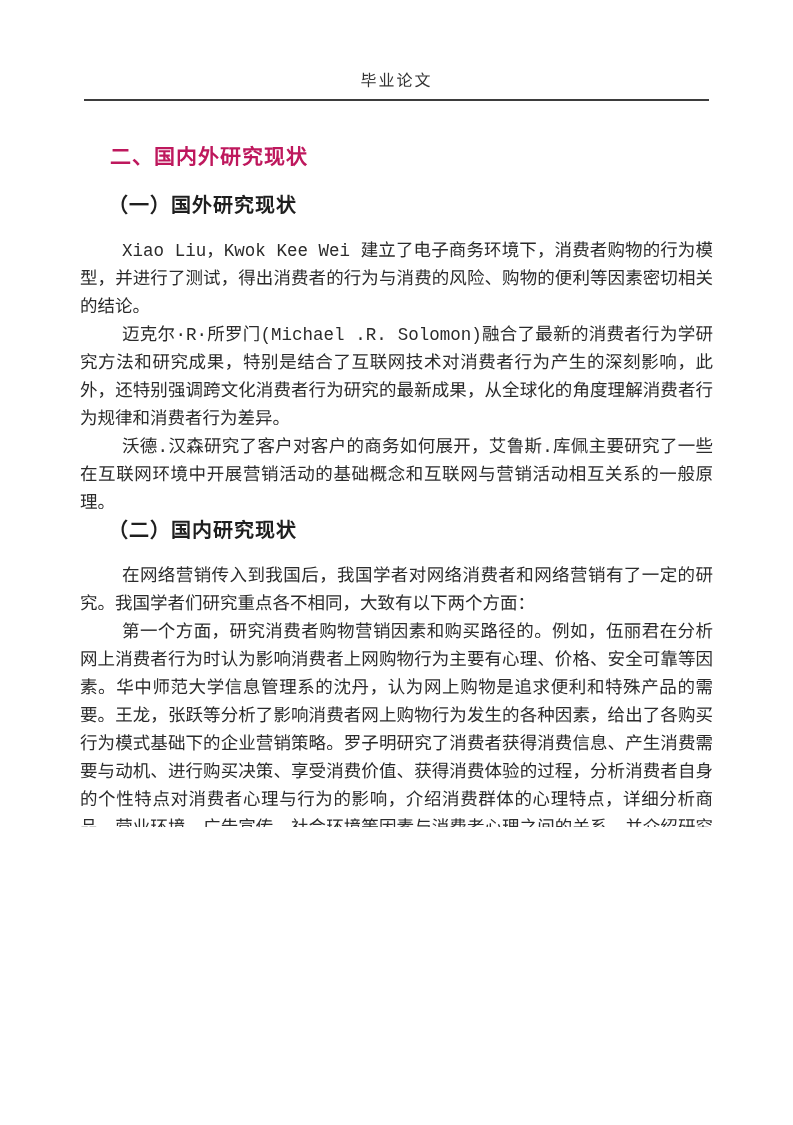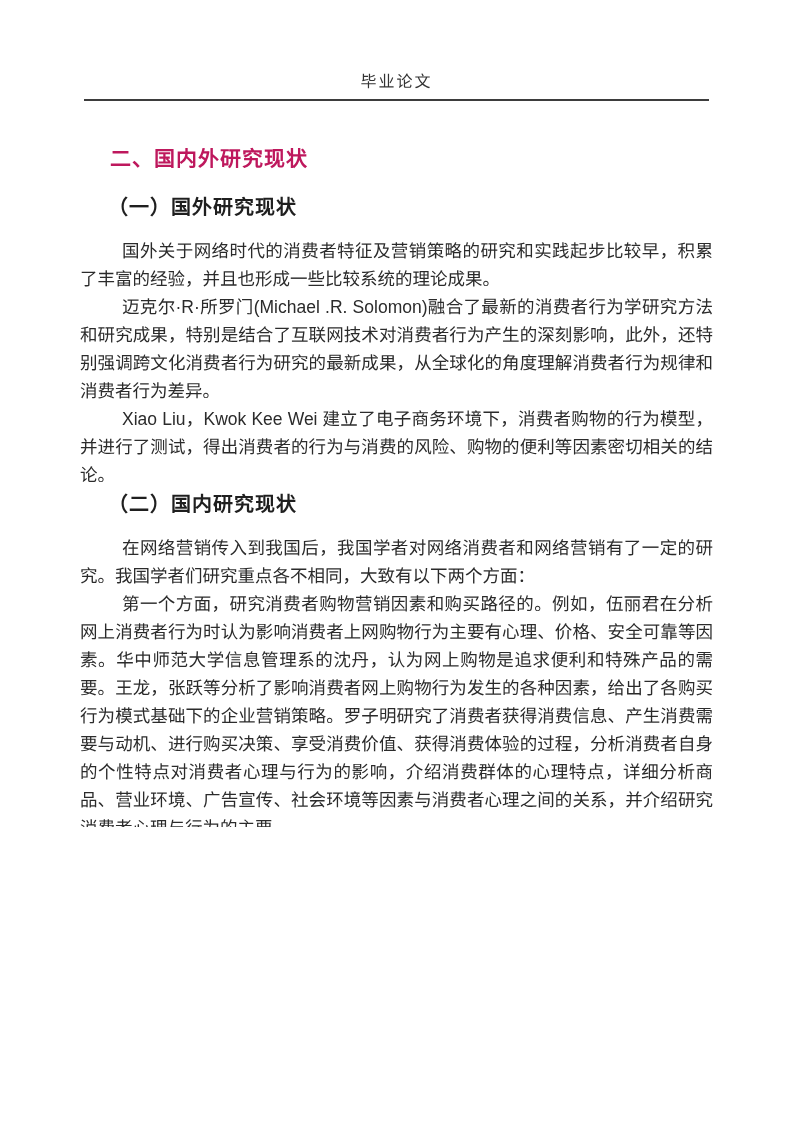--- a/index.html
+++ b/index.html
@@ -7,21 +7,21 @@
     padding: 0;
     background: #ffffff;
   }
   .page {
     position: relative;
     width: 793px;
     height: 827px;
     margin: 0 auto;
     background: #ffffff;
     box-sizing: border-box;
-    font-family: Liberation Sans, sans-serif;
+    font-family: Liberation Mono, monospace;
     color: #2b2b2b;
     overflow: hidden;
   }
   .page-header {
     margin: 0 84px;
     padding-top: 72px;
     padding-bottom: 7px;
     text-align: center;
     border-bottom: 2px solid #3d3d3d;
   }
@@ -82,23 +82,23 @@
     <span class="header-title">毕业论文</span>
   </div>
 
   <div class="content">
 
     <div class="chapter-heading">二、国内外研究现状</div>
 
     <div class="section-heading">（一）国外研究现状</div>
 
     <div class="para-group">
-      <p class="body-paragraph">国外关于网络时代的消费者特征及营销策略的研究和实践起步比较早，积累了丰富的经验，并且也形成一些比较系统的理论成果。</p>
+      <p class="body-paragraph">Xiao Liu，Kwok Kee Wei 建立了电子商务环境下，消费者购物的行为模型，并进行了测试，得出消费者的行为与消费的风险、购物的便利等因素密切相关的结论。</p>
       <p class="body-paragraph">迈克尔·R·所罗门(Michael .R. Solomon)融合了最新的消费者行为学研究方法和研究成果，特别是结合了互联网技术对消费者行为产生的深刻影响，此外，还特别强调跨文化消费者行为研究的最新成果，从全球化的角度理解消费者行为规律和消费者行为差异。</p>
-      <p class="body-paragraph">Xiao Liu，Kwok Kee Wei 建立了电子商务环境下，消费者购物的行为模型，并进行了测试，得出消费者的行为与消费的风险、购物的便利等因素密切相关的结论。</p>
+      <p class="body-paragraph">沃德.汉森研究了客户对客户的商务如何展开，艾鲁斯.库佩主要研究了一些在互联网环境中开展营销活动的基础概念和互联网与营销活动相互关系的一般原理。</p>
     </div>
 
     <div class="section-heading second">（二）国内研究现状</div>
 
     <div class="para-group">
       <p class="body-paragraph">在网络营销传入到我国后，我国学者对网络消费者和网络营销有了一定的研究。我国学者们研究重点各不相同，大致有以下两个方面：</p>
       <p class="body-paragraph">第一个方面，研究消费者购物营销因素和购买路径的。例如，伍丽君在分析网上消费者行为时认为影响消费者上网购物行为主要有心理、价格、安全可靠等因素。华中师范大学信息管理系的沈丹，认为网上购物是追求便利和特殊产品的需要。王龙，张跃等分析了影响消费者网上购物行为发生的各种因素，给出了各购买行为模式基础下的企业营销策略。罗子明研究了消费者获得消费信息、产生消费需要与动机、进行购买决策、享受消费价值、获得消费体验的过程，分析消费者自身的个性特点对消费者心理与行为的影响，介绍消费群体的心理特点，详细分析商品、营业环境、广告宣传、社会环境等因素与消费者心理之间的关系，并介绍研究消费者心理与行为的主要</p>
     </div>
 
   </div>

